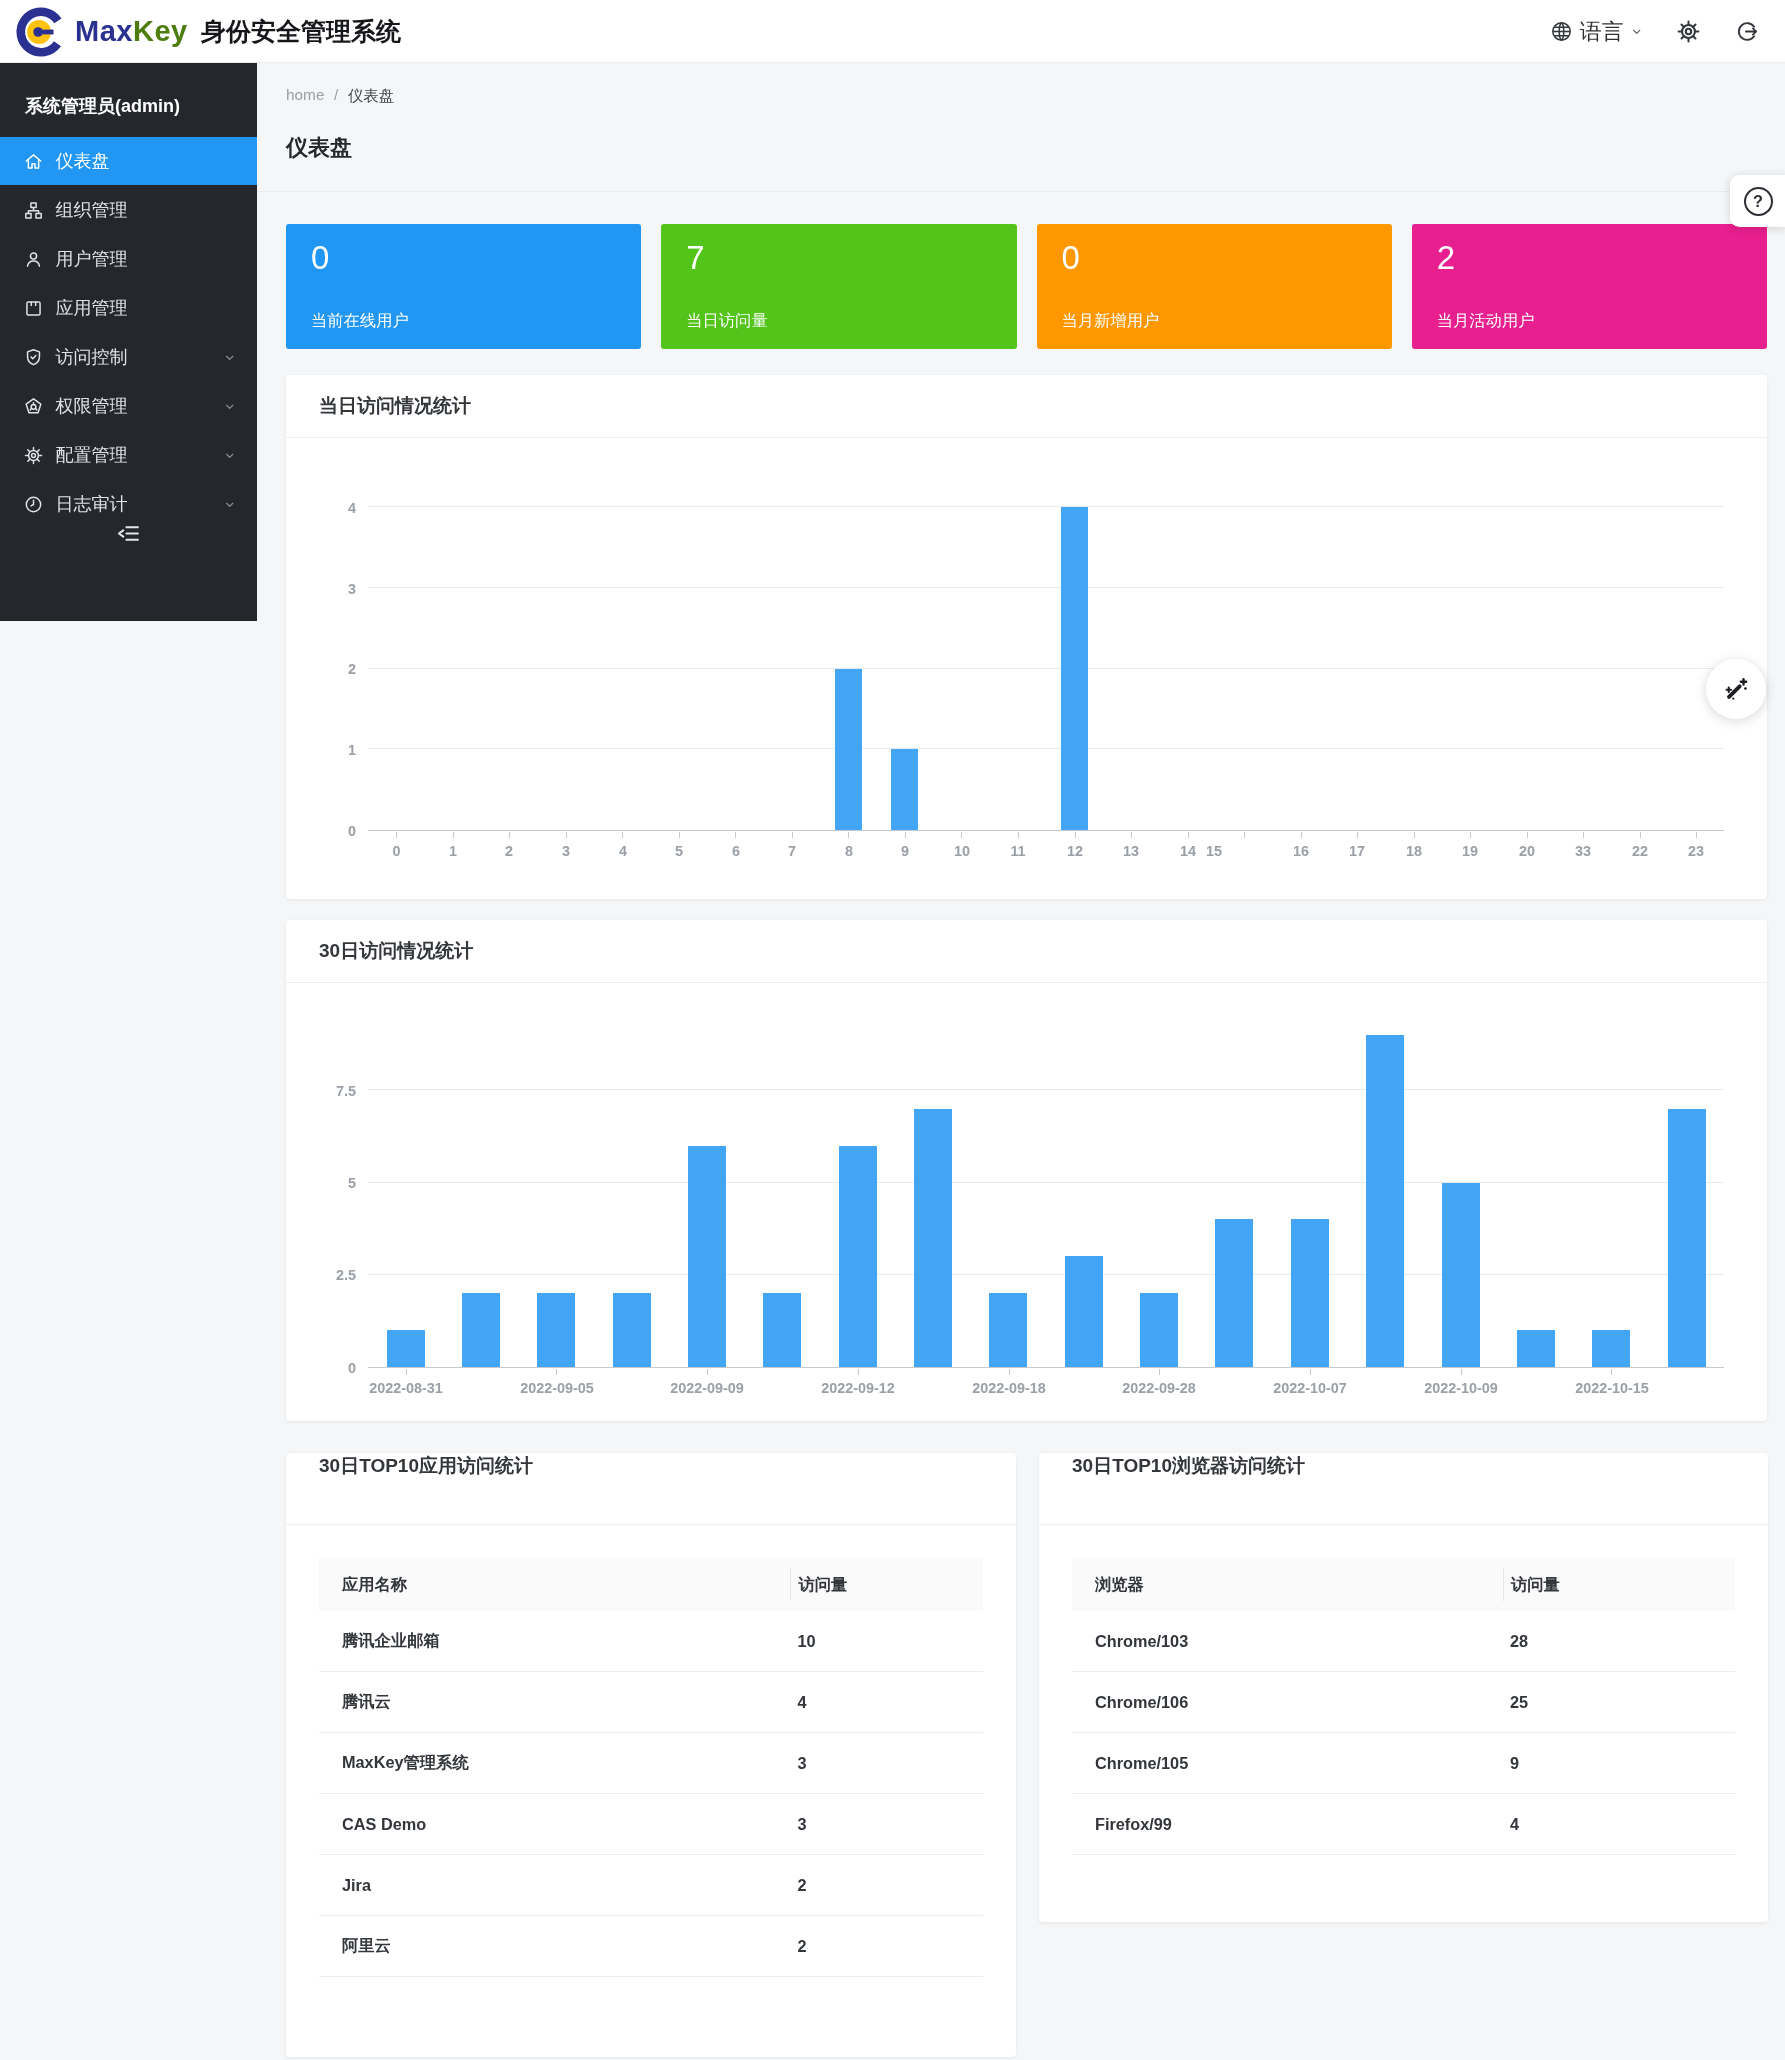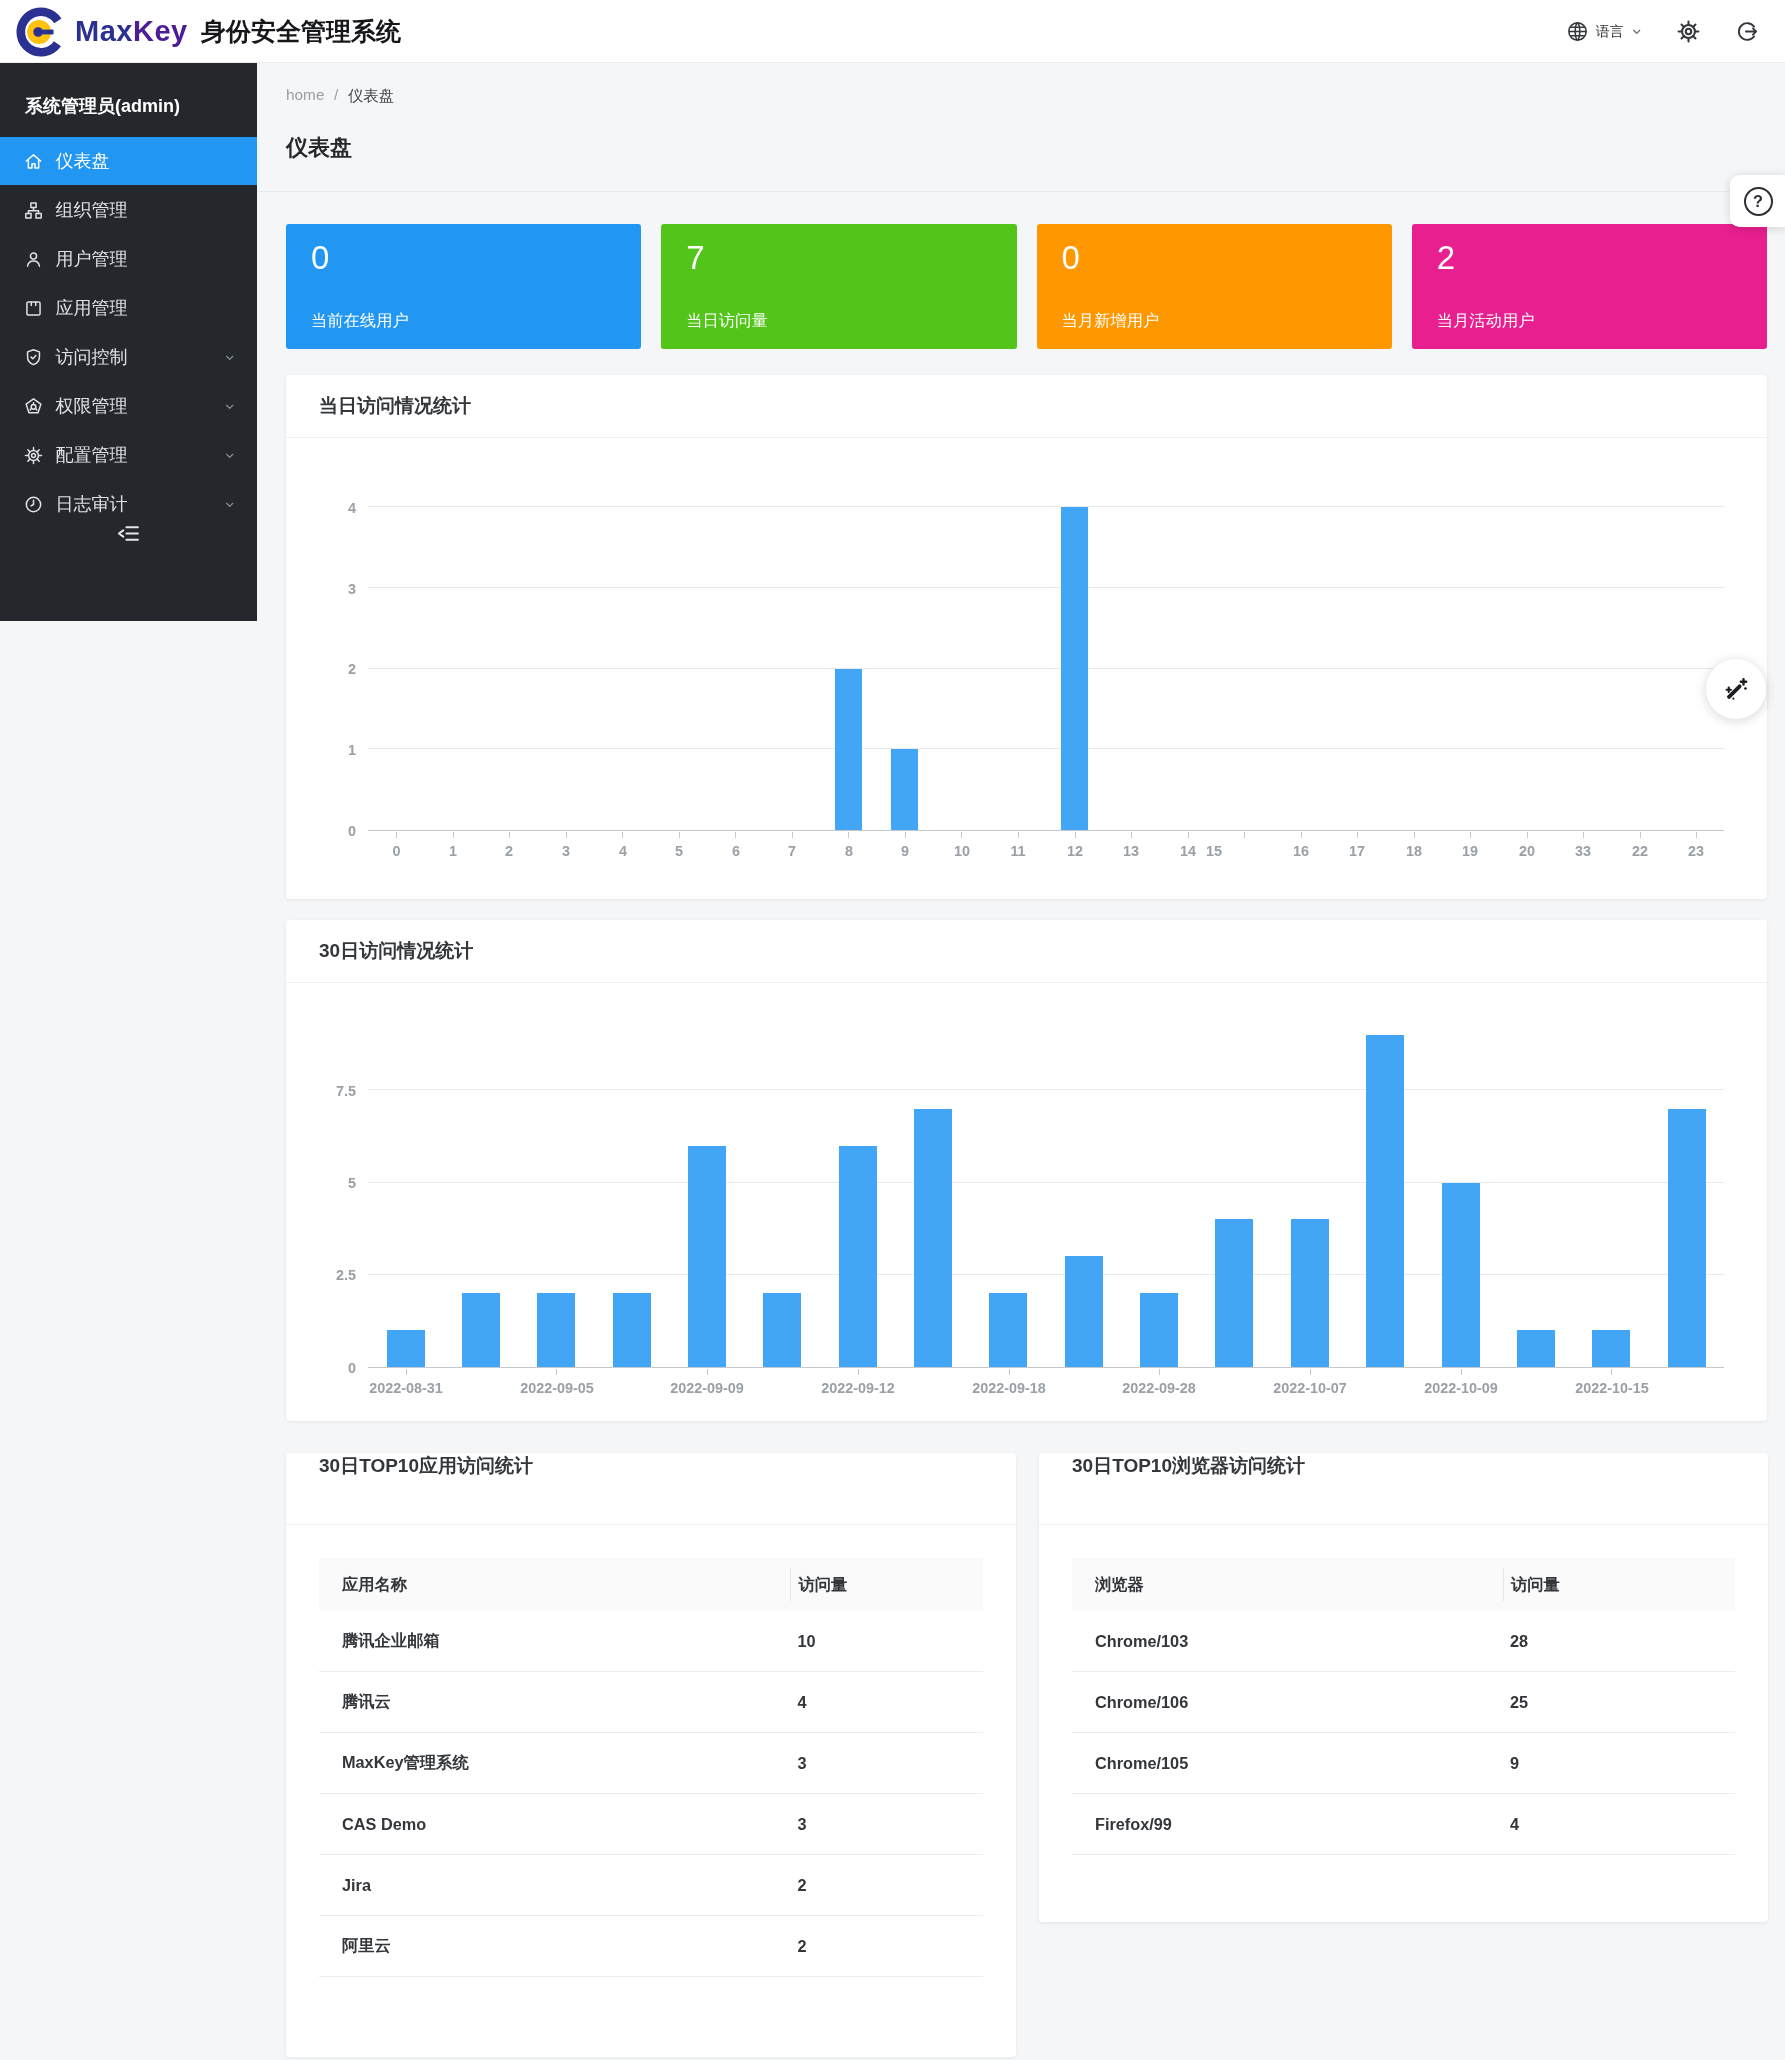--- a/index.html
+++ b/index.html
@@ -6,25 +6,25 @@
   html,body { width:1786px; height:2061px; }
   body {
     font-family:"Liberation Sans","DejaVu Sans",sans-serif;
     background:#f5f6f8; position:relative; overflow:hidden; color:#303133;
   }
   
   .header { position:absolute; left:0; top:0; width:1786px; height:63px;
     background:#fff; border-bottom:1px solid #ebedf0; z-index:20; }
   .brand { position:absolute; left:15.4px; top:5.8px; display:flex; align-items:center; }
   .brand-name { font-size:29px; font-weight:700; margin-left:7.7px; letter-spacing:0.5px; }
-  .brand-max { color:#2b3191; } .brand-key { color:#4c1d95; }
+  .brand-max { color:#2b3191; } .brand-key { color:#4d7c0f; }
   .app-title { font-size:25px; font-weight:700; color:#15171a; margin-left:13.4px; }
   .header-right { position:absolute; right:27px; top:0; height:63px; display:flex; align-items:center; gap:33px; }
   .lang-group { display:flex; align-items:center; gap:5.8px; color:#34383d; cursor:pointer; }
-  .lang-label { font-size:14px; color:#303133; }
+  .lang-label { font-size:22px; color:#303133; }
   .hicon { width:25px; height:25px; color:#34383d; display:flex; align-items:center; justify-content:center; }
   .hicon svg { width:100%; height:100%; }
   .chev-sm { width:13.4px; height:13.4px; color:#6b6f75; }
   
   .sidebar { position:absolute; left:0; top:63px; width:257px; height:558px;
     background:#24272c; z-index:15; }
   .side-user { padding:31px 9.6px 19px 25px; color:#fff; font-size:18px; font-weight:700; }
   .side-item { position:relative; height:48px; margin-bottom:1px; display:flex; align-items:center;
     color:#dfe2e6; cursor:pointer; }
   .side-item.active { background:#2196f3; color:#fff; }

